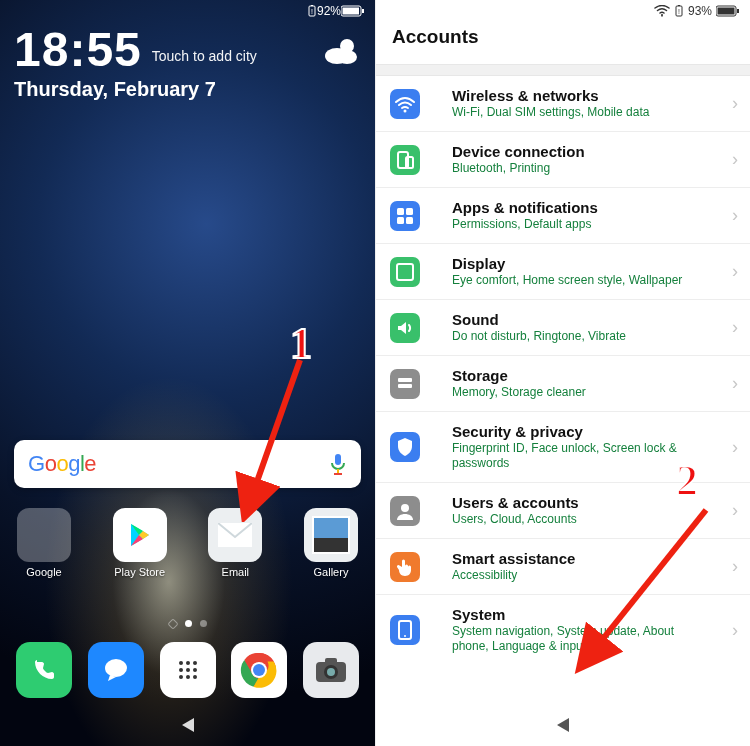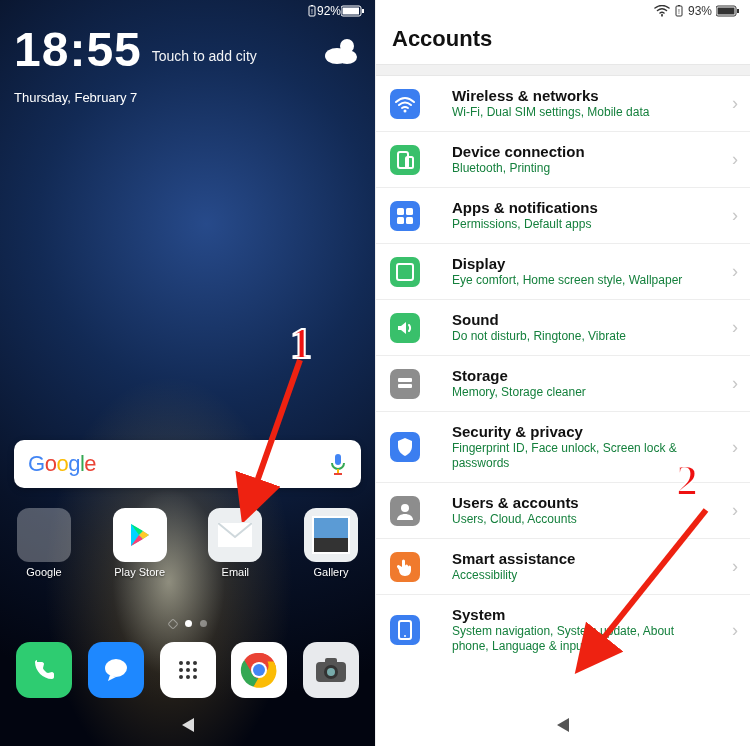--- a/index.html
+++ b/index.html
@@ -24,21 +24,21 @@
 .statusbar {
   position: absolute; top: 4px; right: 10px;
   display: flex; align-items: center; 
   font-size: 12px;
 }
 .clock-block { position: absolute; top: 26px; left: 14px; right: 14px; }
 .clock-row { display: flex; align-items: flex-end; gap: 10px; }
 .clock-time { font-size: 48px; font-weight: 700; letter-spacing: 1px; line-height: 1; }
 .clock-city { font-size: 14px; opacity: 0.95; margin-bottom: 10px; }
 .weather-icon { margin-left: auto; margin-bottom: 6px; }
-.clock-date { font-size: 13px; font-weight: 400; margin-top: 16px; }
+.clock-date { font-size: 20px; font-weight: 700; margin-top: 4px; }
 
 .search-bar {
   position: absolute; left: 14px; right: 14px; top: 440px;
   background: #fff; border-radius: 10px; height: 48px;
   display: flex; align-items: center; padding: 0 14px;
   box-shadow: 0 2px 6px rgba(0,0,0,0.25);
 }
 .google-logo { display: flex; font-size: 22px; font-weight: 500; letter-spacing: -0.5px; }
 .google-logo span:nth-child(1){color:#4285F4}
 .google-logo span:nth-child(2){color:#EA4335}
@@ -99,21 +99,21 @@
   background: #fff; color: #222;
   border-left: 1px solid #eee;
 }
 .settings .statusbar-r {
   position: absolute; top: 4px; right: 10px;
   display: flex; align-items: center; gap: 4px;
   font-size: 12px; color: #333;
 }
 .settings-header {
   position: absolute; top: 26px; left: 16px; right: 16px;
-  font-size: 22px; font-weight: 600; color: #111;
+  font-size: 19px; font-weight: 600; color: #111;
 }
 .settings-sep {
   position: absolute; top: 64px; left: 0; right: 0; height: 12px;
   background: #f1f1f1; border-top: 1px solid #e7e7e7; border-bottom: 1px solid #e7e7e7;
 }
 .settings-list {
   position: absolute; top: 76px; left: 0; right: 0; bottom: 42px;
   overflow: hidden;
 }
 .setting-item {

